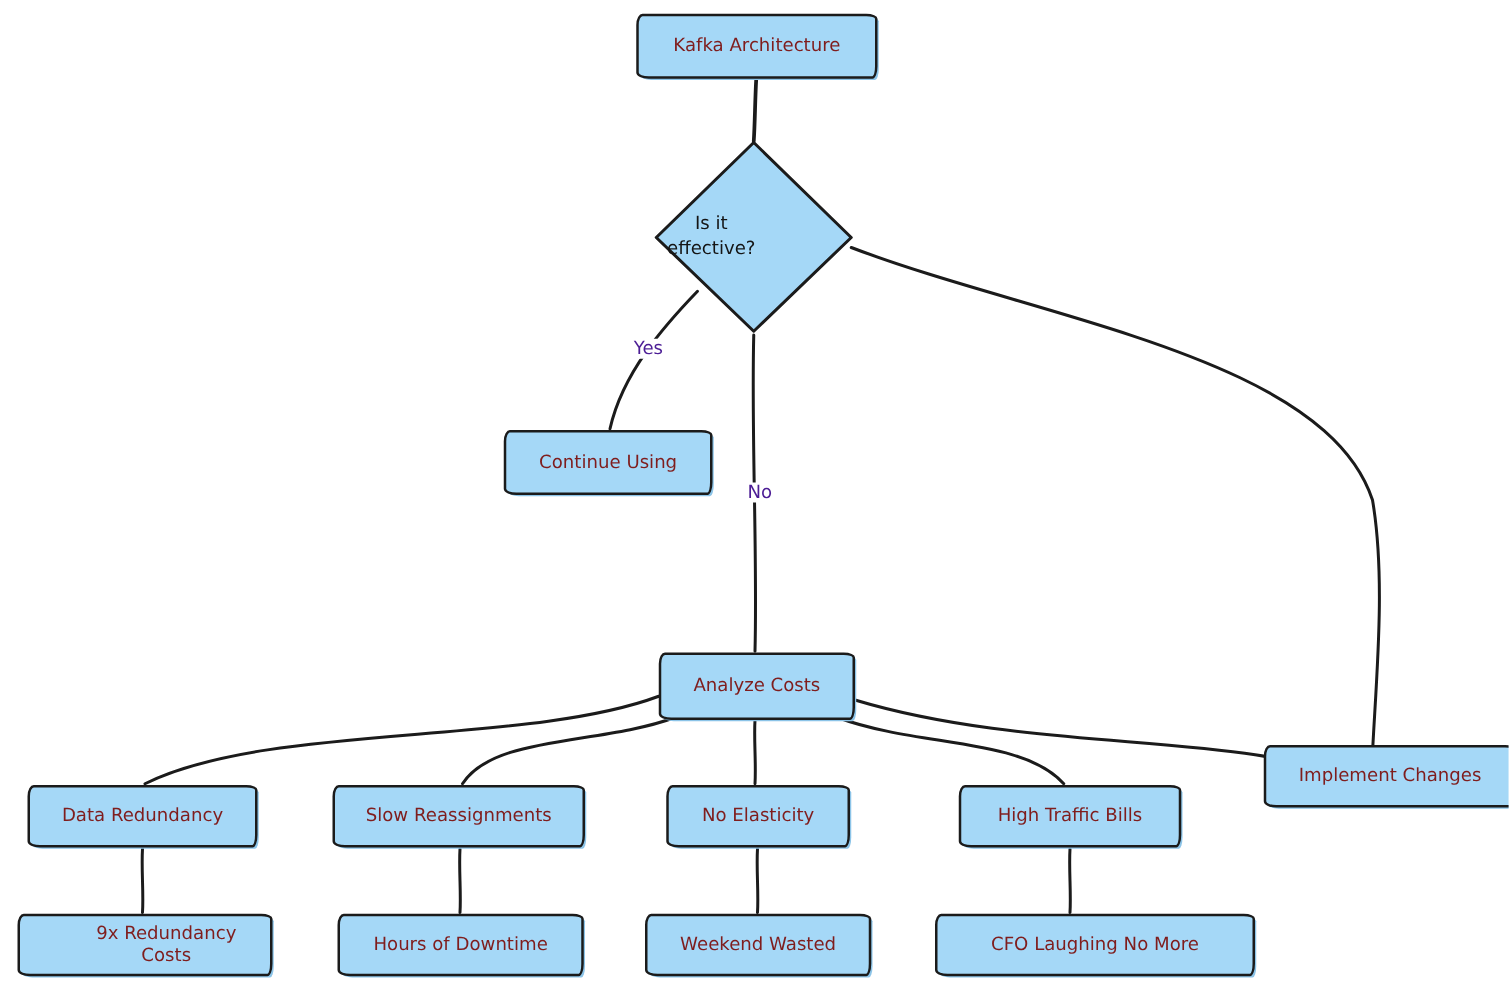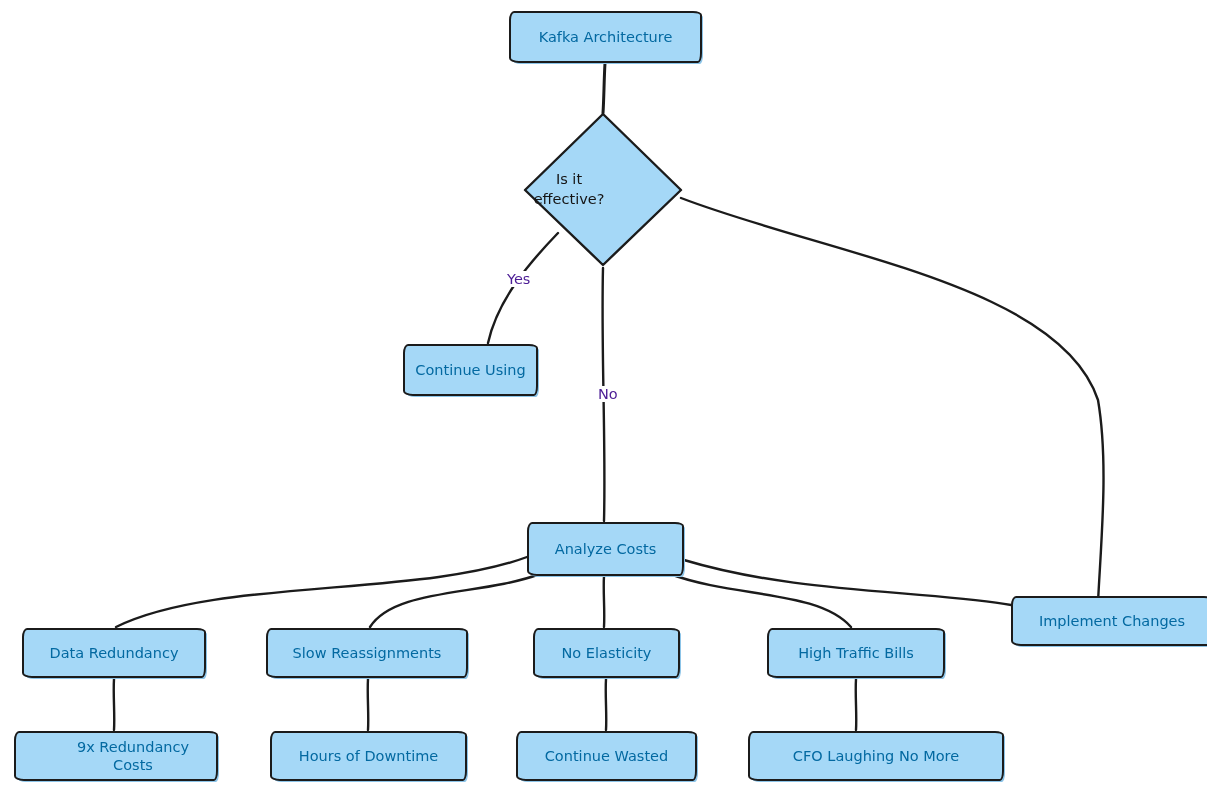--- a/index.html
+++ b/index.html
@@ -24,21 +24,21 @@
   }
   .node {
     position: absolute;
     display: flex;
     align-items: center;
     justify-content: center;
     background: #a5d8f7;
     border: 2.2px solid #1b1b1b;
     border-radius: 5px 9px 4px 10px / 9px 4px 10px 5px;
     box-shadow: 2px 2px 0 -1px #8cc4e8;
-    color: #0369a1;
+    color: #7f1d1d;
     font-size: 14.5px;
     text-align: center;
     padding: 0 8px;
     box-sizing: border-box;
     line-height: 1.25;
   }
   .diamond-wrap {
     position: absolute;
     left: 523px; top: 113px;
     width: 160px; height: 154px;
@@ -94,39 +94,39 @@
 
   <div class="diamond-wrap">
     <svg width="160" height="154" viewBox="0 0 160 154">
       <polygon points="80,1 158,77 80,152 2,77" fill="#a5d8f7" stroke="#1b1b1b" stroke-width="2.4" stroke-linejoin="round"></polygon>
     </svg>
     <div class="diamond-label">
       <span>Is it effective?</span>
     </div>
   </div>
 
-  <div class="node" style="left:403px; top:344px; width:135px; height:52px;">Continue Using</div>
+  <div class="node" style="left:403px; top:344px; width:167px; height:52px;">Continue Using</div>
 
   <div class="node" style="left:527px; top:522px; width:157px; height:54px;">Analyze Costs</div>
 
   <div class="node" style="left:22px; top:628px; width:184px; height:50px;">Data Redundancy</div>
 
   <div class="node" style="left:266px; top:628px; width:202px; height:50px;">Slow Reassignments</div>
 
   <div class="node" style="left:767px; top:628px; width:178px; height:50px;">High Traffic Bills</div>
 
   <div class="node" style="left:533px; top:628px; width:147px; height:50px;">No Elasticity</div>
 
   <div class="node" style="left:995px; top:596px; width:202px; height:50px;margin-left:16px;">Implement Changes</div>
 
   <div class="node" style="left:14px; top:731px; width:204px; height:50px;padding-left:42px;">9x Redundancy Costs</div>
 
   <div class="node" style="left:270px; top:731px; width:197px; height:50px;">Hours of Downtime</div>
 
-  <div class="node" style="left:516px; top:731px; width:181px; height:50px;">Continue Wasted</div>
+  <div class="node" style="left:516px; top:731px; width:181px; height:50px;">Weekend Wasted</div>
 
   <div class="node" style="left:748px; top:731px; width:256px; height:50px;">CFO Laughing No More</div>
 
   <div class="edge-label" style="left:504px; top:271px;">Yes</div>
 
   <div class="edge-label" style="left:595px; top:386px;">No</div>
 
 </div>
 
 </body></html>

